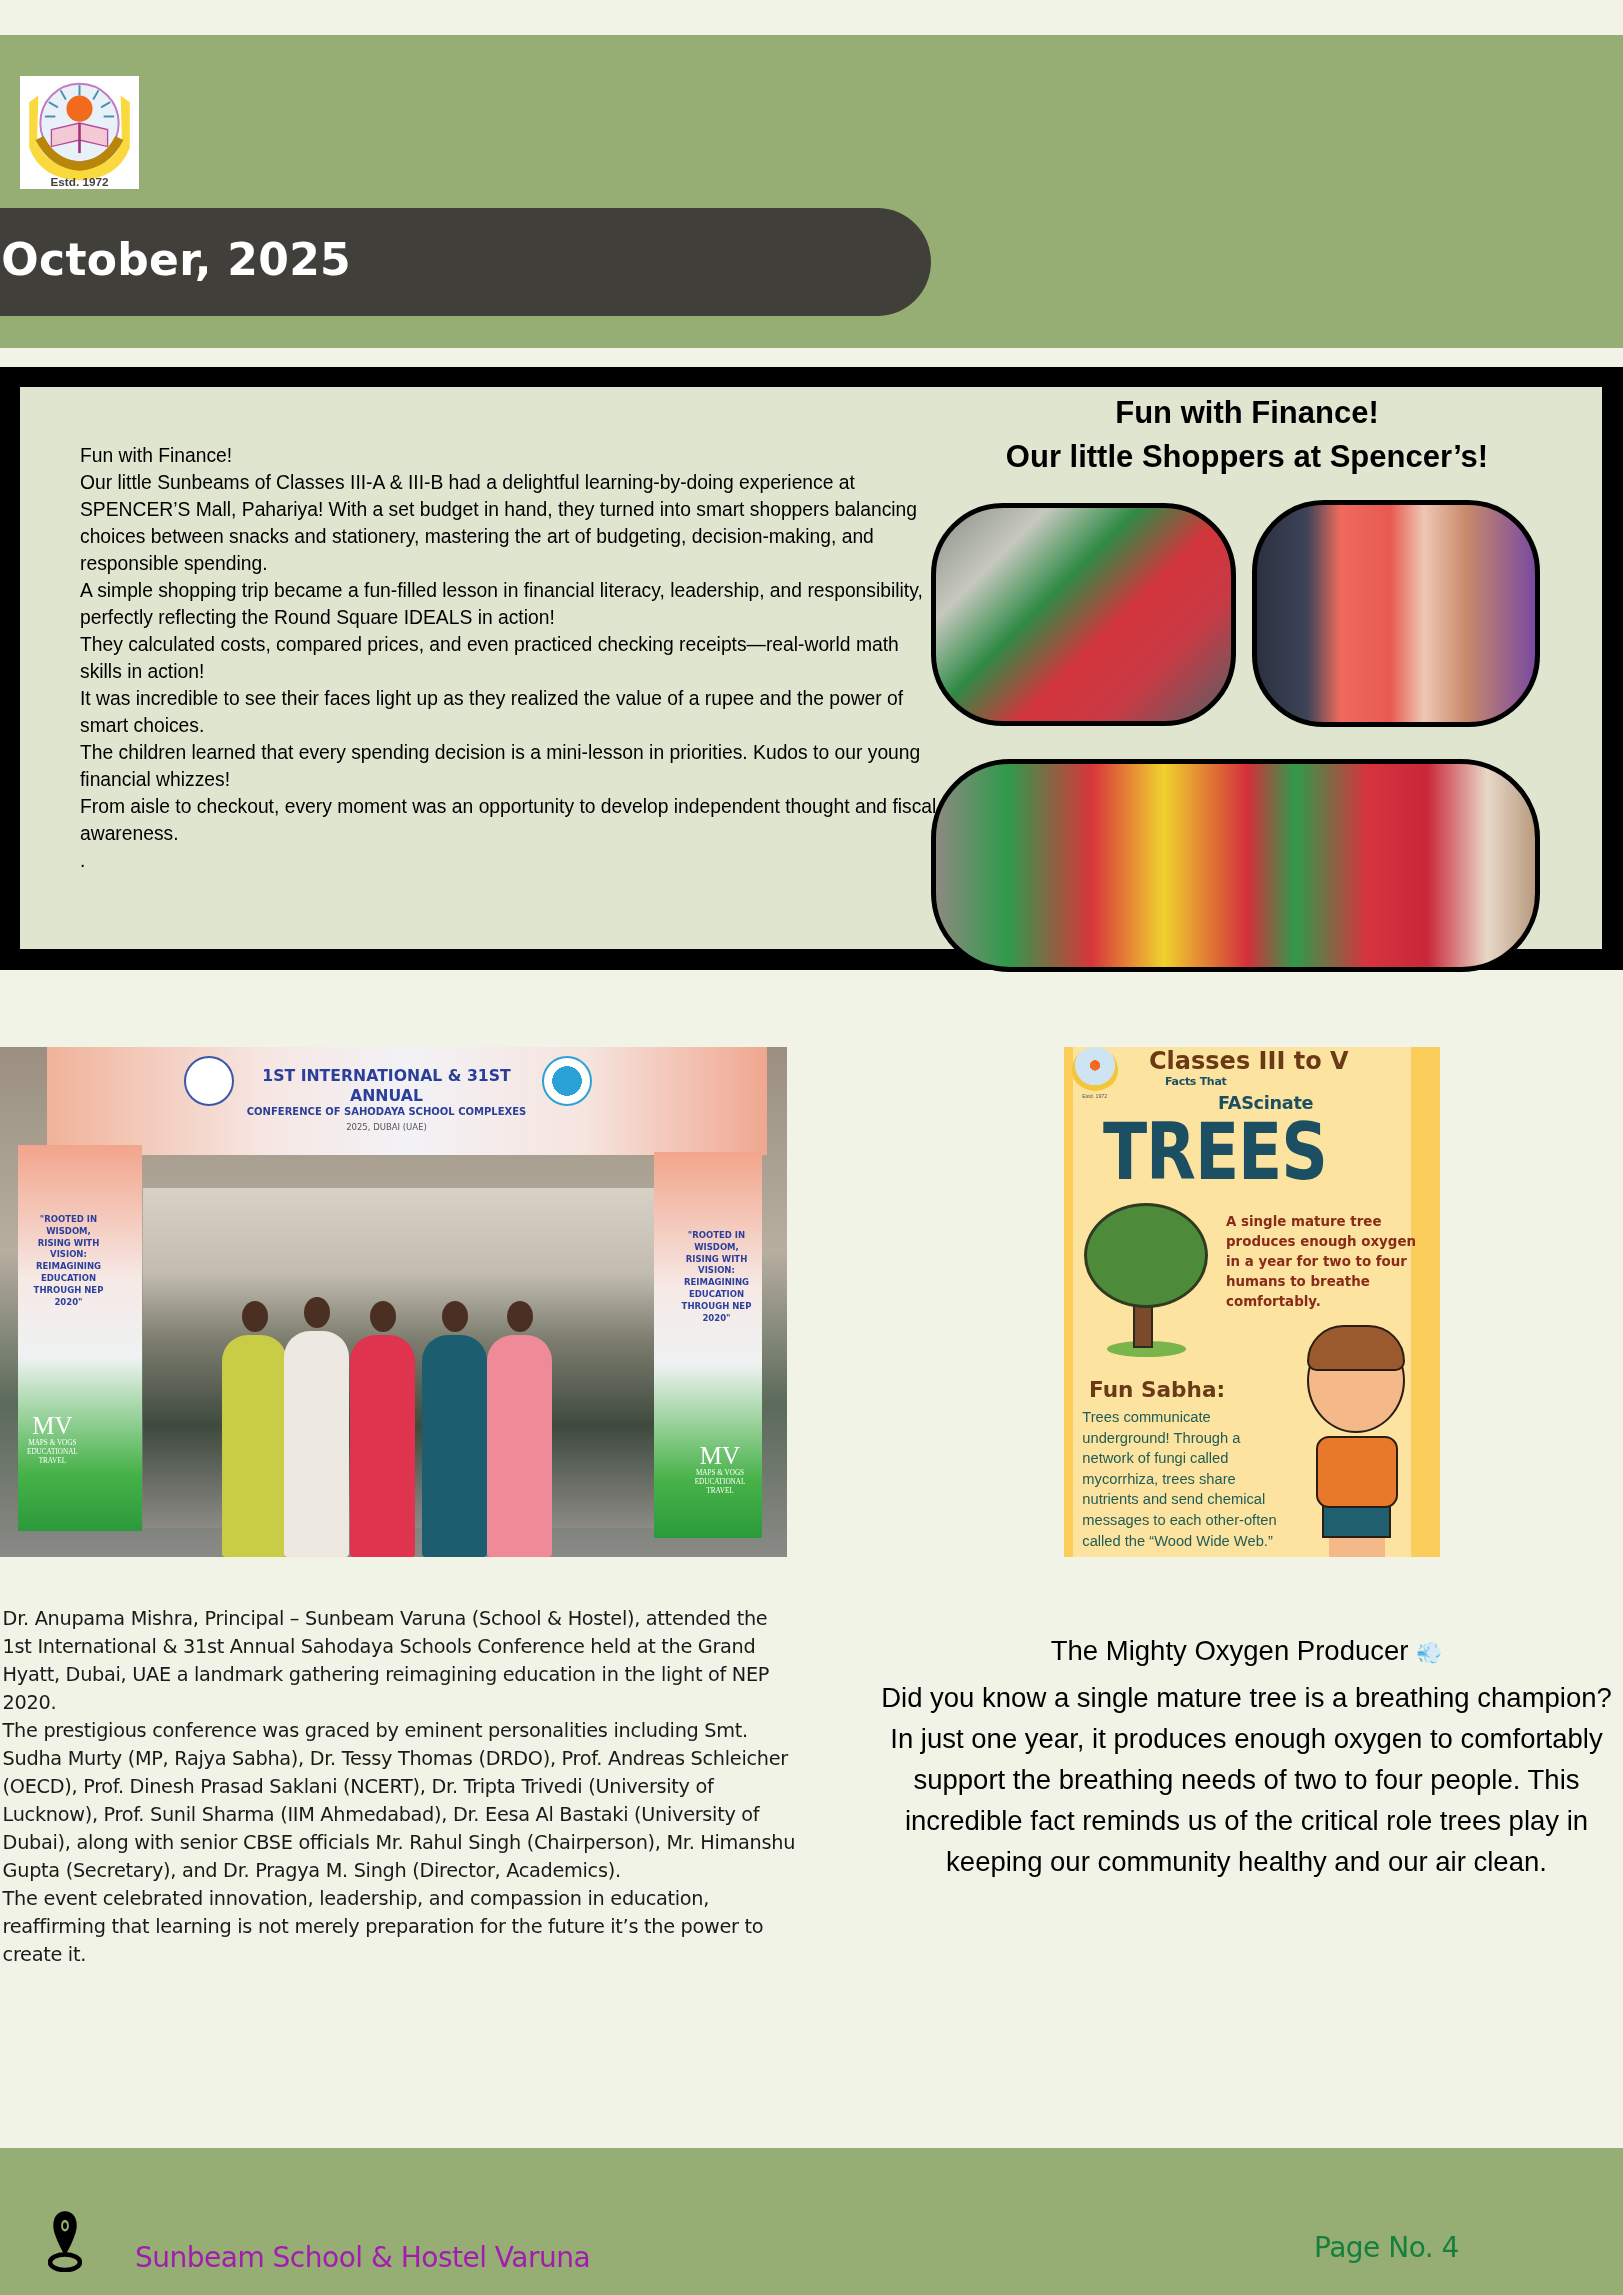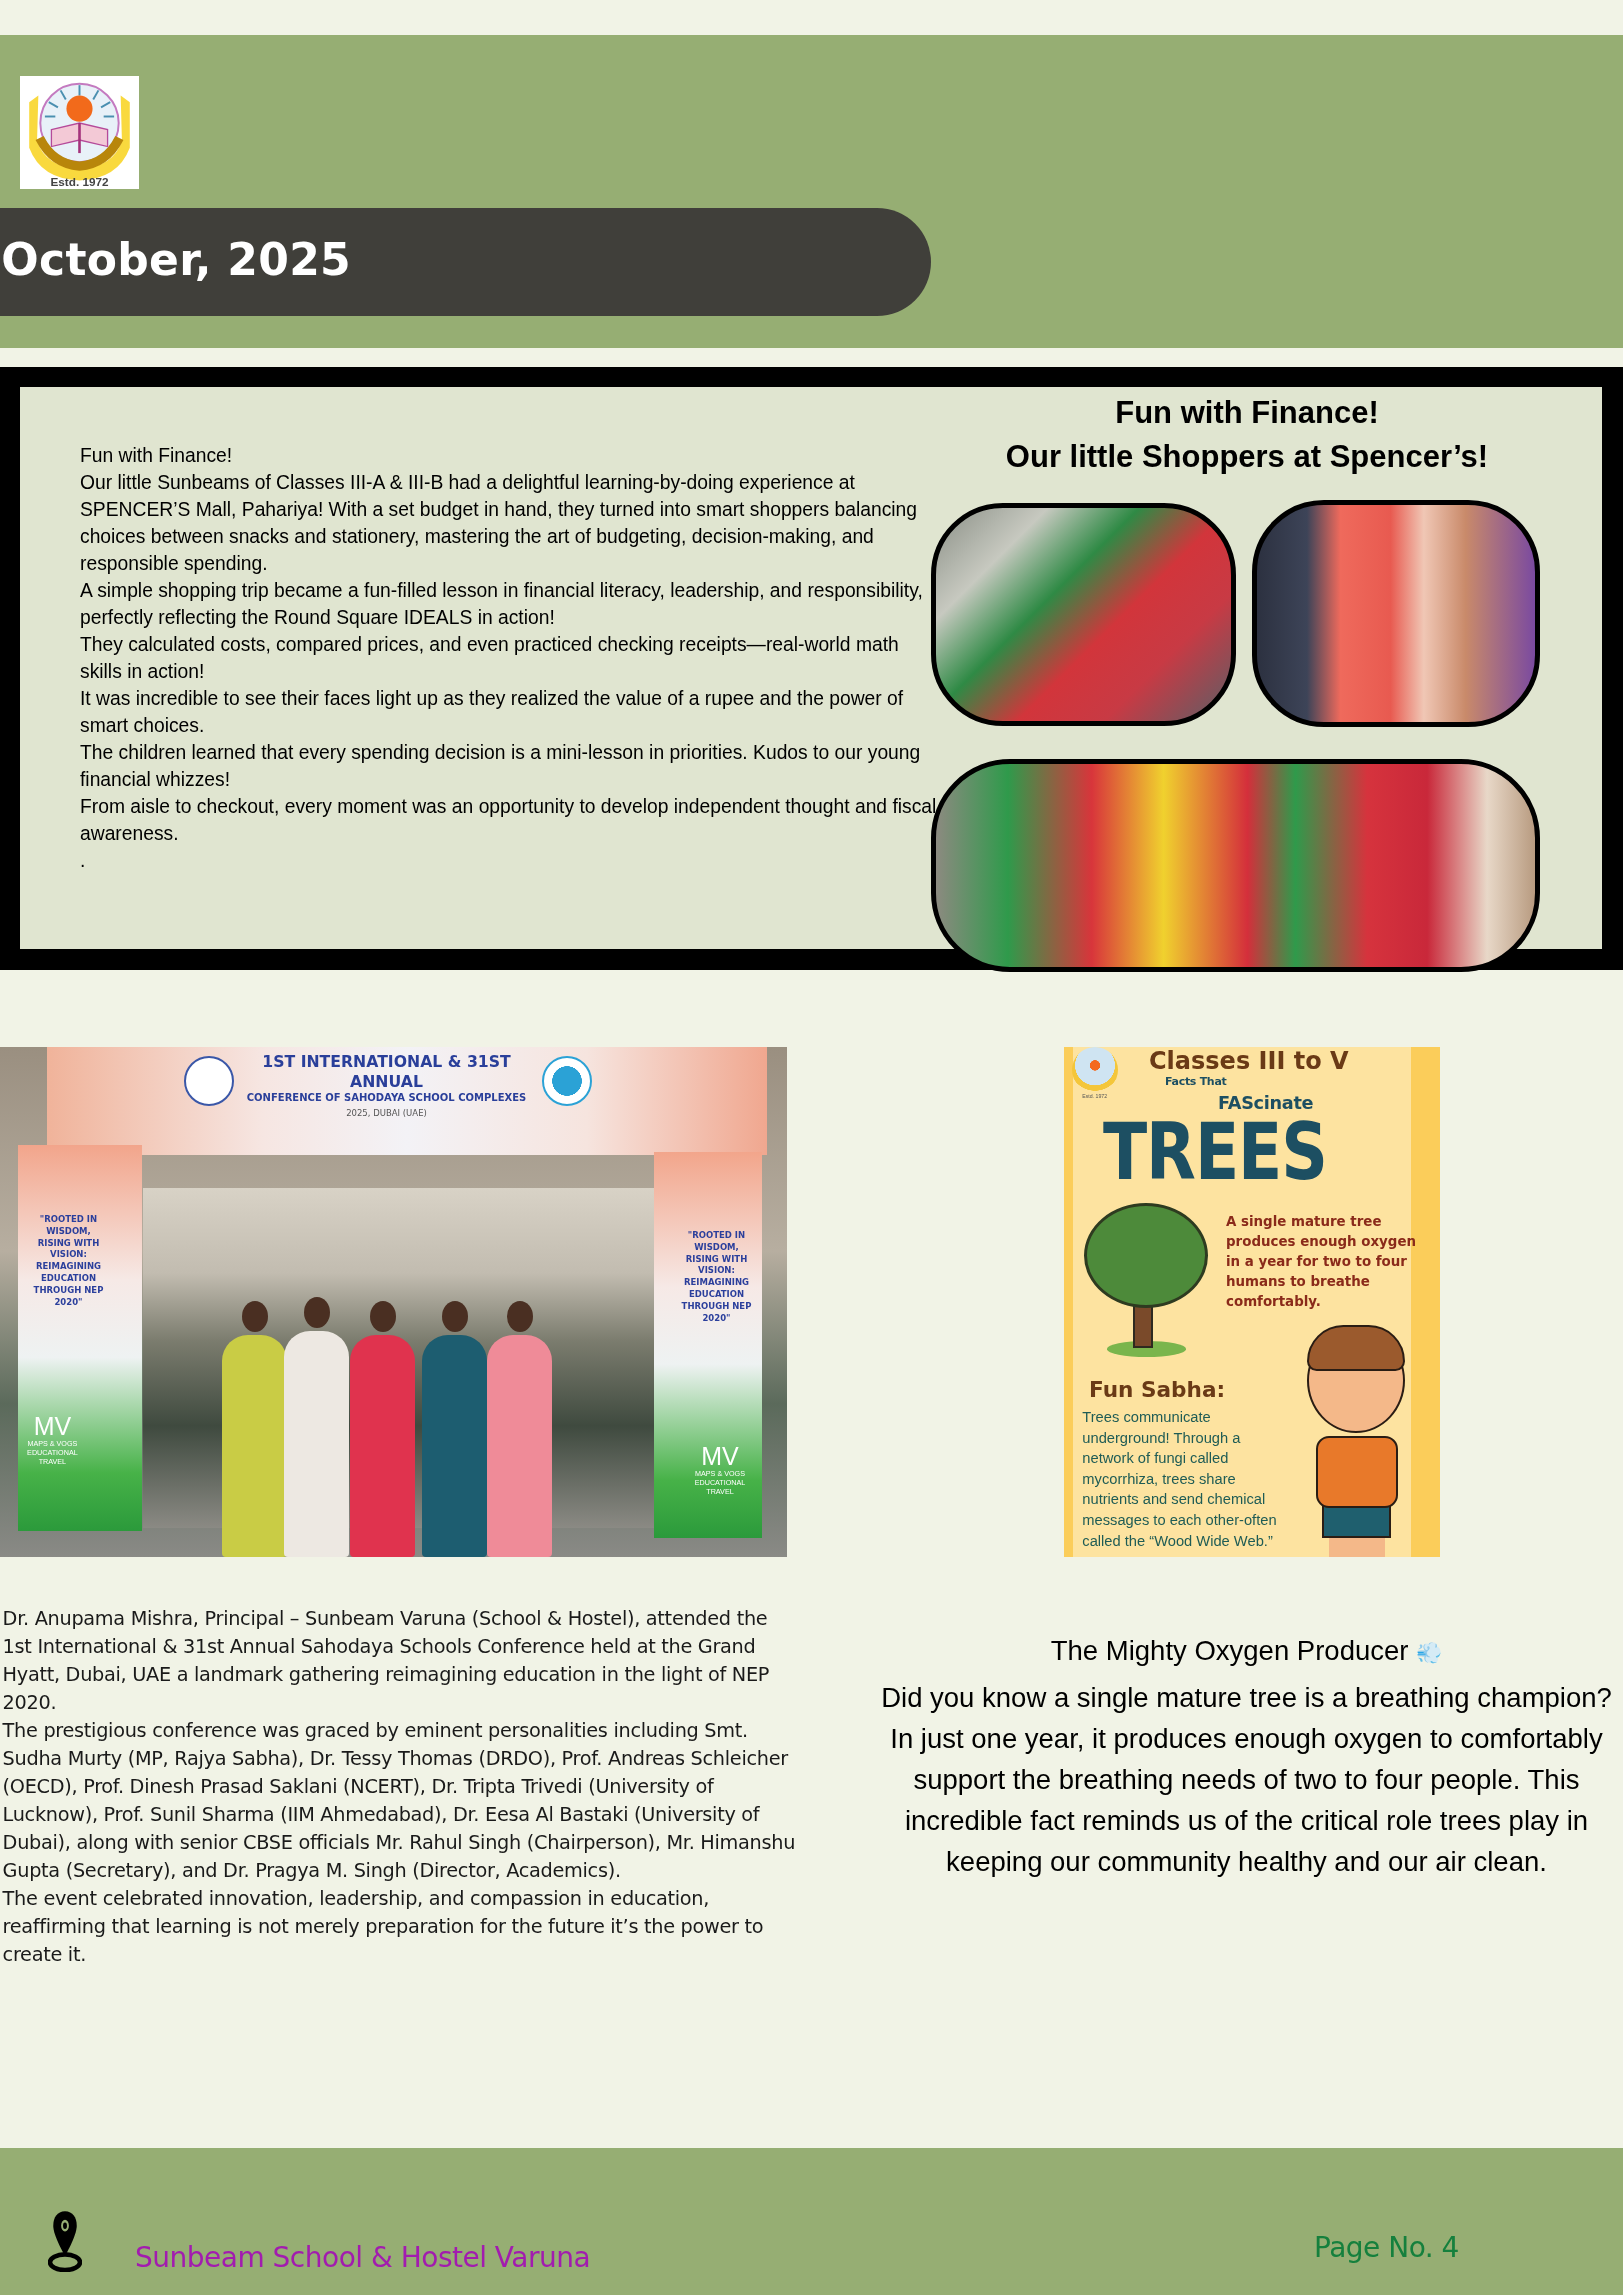--- a/index.html
+++ b/index.html
@@ -24,31 +24,31 @@
     .photo-bus { left: 911px; top: 116px; width: 305px; height: 223px; border-radius: 72px; background: linear-gradient(135deg, #8a8f86 0%, #c7c9c0 22%, #2f8a45 40%, #d2353b 58%, #c83a44 75%, #5a5f66 100%); }
     .photo-aisle { left: 1232px; top: 113px; width: 288px; height: 227px; border-radius: 72px; background: linear-gradient(90deg, #2c3140 0%, #3d4458 18%, #ef6a5c 30%, #e85a50 48%, #f0c7b5 60%, #c98a6a 75%, #7a4aa0 100%); }
     .photo-group { left: 911px; top: 372px; width: 609px; height: 213px; border-radius: 79px; background: linear-gradient(90deg, #8c8a80 0%, #2f9a4b 12%, #d8353b 26%, #f0d12e 38%, #d42f3b 52%, #2f9a4b 60%, #d6333d 72%, #c9283a 82%, #e8d8c8 92%, #b89b80 100%); }
 
     
     .conf-photo { position: absolute; left: 0; top: 1047px; width: 787px; height: 510px; overflow: hidden; background: linear-gradient(180deg, #9a8f80 0%, #b7aea0 40%, #5b6a5b 70%, #8a8a86 100%); }
     .conf-arch-top { position: absolute; left: 47px; top: 0; width: 720px; height: 108px; background: linear-gradient(90deg, #f0b39a 0%, #f6e6e2 30%, #f3f2f6 50%, #f6e4de 75%, #f0a78f 100%); }
     .conf-arch-left { position: absolute; left: 18.3px; top: 98px; width: 124px; height: 386px; background: linear-gradient(180deg, #f2a58b 0%, #f6e9e6 35%, #eef2f2 55%, #47b248 85%, #2b9a3b 100%); }
     .conf-arch-right { position: absolute; left: 654px; top: 105px; width: 108px; height: 386px; background: linear-gradient(180deg, #f2a58b 0%, #f6e9e6 35%, #eef2f2 55%, #47b248 85%, #2b9a3b 100%); }
     .conf-doorway { position: absolute; left: 143px; top: 141px; width: 512px; height: 340px; background: linear-gradient(180deg, #d8d2c6 0%, #c2bcb0 25%, #7b7c6e 45%, #3f4a3f 70%, #8b8a84 100%); }
-    .conf-banner-title { position: absolute; left: 236px; top: 5px; width: 301px; text-align: center; font-family: "DejaVu Sans", sans-serif; font-weight: bold; color: #2a3f9a; }
+    .conf-banner-title { position: absolute; left: 236px; top: 19px; width: 301px; text-align: center; font-family: "DejaVu Sans", sans-serif; font-weight: bold; color: #2a3f9a; }
     .conf-banner-title .l1 { font-size: 15.7px; line-height: 19.6px; }
     .conf-banner-title .l2 { font-size: 10px; line-height: 14.4px; }
     .conf-banner-title .l3 { font-size: 8.5px; line-height: 14.4px; font-weight: normal; color: #555; }
     .conf-emblem { position: absolute; top: 9.2px; width: 50px; height: 50px; border-radius: 50%; border: 2px solid #3a57a8; background: #fff; }
     .conf-emblem.left { left: 184px; }
     .conf-emblem.right { left: 542px; border-color: #2ba2d6; background: radial-gradient(circle, #2ba2d6 0 45%, #fff 46%); }
     .conf-pillar-text { position: absolute; width: 79px; text-align: center; font-family: "DejaVu Sans", sans-serif; font-weight: bold; font-size: 8.5px; line-height: 11.8px; color: #2b3f9c; }
     .conf-pillar-text.left { left: 29px; top: 167px; }
     .conf-pillar-text.right { left: 677px; top: 183px; }
-    .conf-mv { position: absolute; font-family: Liberation Sans, sans-serif; color: #fff; text-align: center; width: 72px; }
+    .conf-mv { position: absolute; font-family: Liberation Serif, serif; color: #fff; text-align: center; width: 72px; }
     .conf-mv .mv { font-size: 25px; line-height: 26px; }
     .conf-mv .sub { font-size: 7.2px; line-height: 9.2px; }
     .conf-mv.left { left: 16.4px; top: 366px; }
     .conf-mv.right { left: 684px; top: 396px; }
     .conf-people { position: absolute; left: 222px; top: 255px; width: 347px; height: 255px; }
     .person { position: absolute; bottom: 0; width: 65px; border-radius: 26px 26px 3.9px 3.9px; }
     .person .head { position: absolute; left: 19.6px; top: -34px; width: 26px; height: 31px; border-radius: 50%; background: #4a2f22; }
     .p1 { left: 0; height: 222px; background: #c9cc45; }
     .p2 { left: 62px; height: 226px; background: #ede8e2; }
     .p3 { left: 128px; height: 222px; background: #e0334e; }

